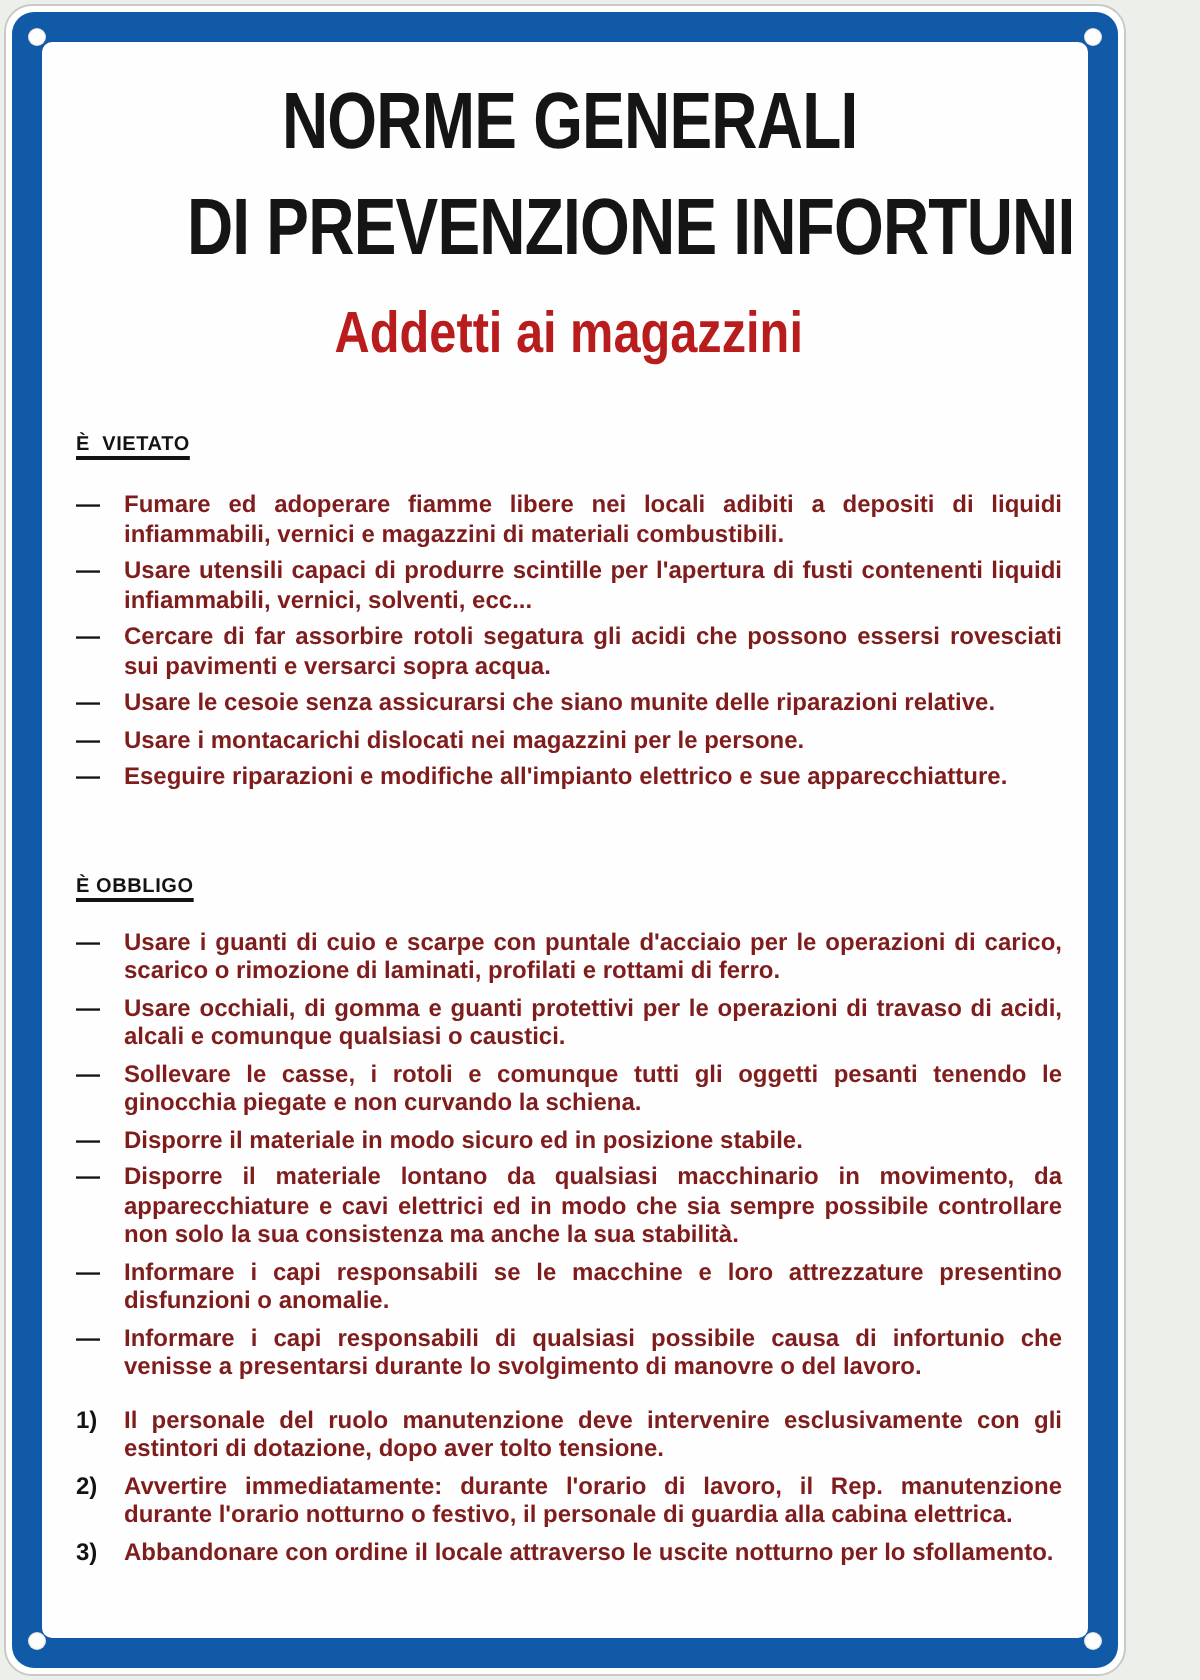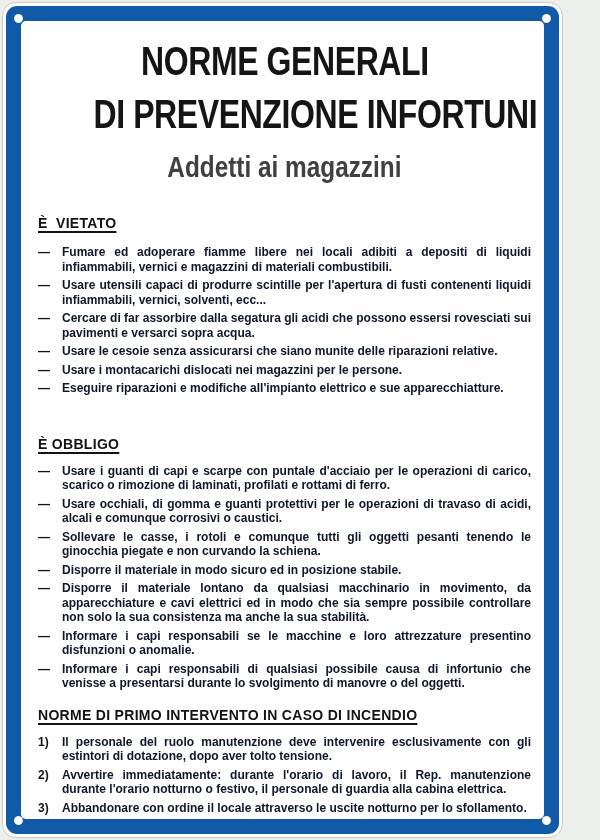--- a/index.html
+++ b/index.html
@@ -68,27 +68,27 @@
     transform: scaleX(0.80);
     transform-origin: 50% 50%;
     white-space: nowrap;
   }
   .subtitle {
     margin: 10px 0 0 0;
     text-align: center;
     font-size: 29px;
     font-weight: bold;
     line-height: 32px;
-    color: #404040;
+    color: #b91c1c;
   }
   .subtitle .condensed { transform: scaleX(0.84); }
 
   .section-heading {
     margin: 0;
-    font-size: 14px;
+    font-size: 10px;
     font-weight: bold;
     line-height: 16px;
     text-decoration: underline;
     text-underline-offset: 3px;
     text-decoration-thickness: 1.5px;
     letter-spacing: 0.3px;
     color: #131313;
   }
   .sh-vietato { margin-top: 32px; }
   .sh-obbligo { margin-top: 40px; }
@@ -107,21 +107,21 @@
     font-weight: bold;
     line-height: 14.5px;
     color: #131313;
   }
   .rule-text {
     flex: 1 1 auto;
     font-size: 12px;
     font-weight: bold;
     line-height: 14.5px;
     text-align: justify;
-    color: #0f172a;
+    color: #7f1d1d;
   }
 </style>
 </head>
 <body>
 
 <div class="sign">
   <div class="sign-plate"></div>
   <div class="blue-frame"></div>
   <div class="inner-panel"></div>
 
@@ -146,69 +146,68 @@
       <li class="rule-item">
         <span class="rule-marker">—</span>
         <span class="rule-text">Fumare ed adoperare fiamme libere nei locali adibiti a depositi di liquidi infiammabili, vernici e magazzini di materiali combustibili.</span>
       </li>
       <li class="rule-item">
         <span class="rule-marker">—</span>
         <span class="rule-text">Usare utensili capaci di produrre scintille per l'apertura di fusti contenenti liquidi infiammabili, vernici, solventi, ecc...</span>
       </li>
       <li class="rule-item">
         <span class="rule-marker">—</span>
-        <span class="rule-text">Cercare di far assorbire dalla segatura gli acidi che possono essersi rovesciati sui pavimenti e versarci sopra acqua.</span>
+        <span class="rule-text">Cercare di far assorbire rotoli segatura gli acidi che possono essersi rovesciati sui pavimenti e versarci sopra acqua.</span>
       </li>
       <li class="rule-item">
         <span class="rule-marker">—</span>
         <span class="rule-text">Usare le cesoie senza assicurarsi che siano munite delle riparazioni relative.</span>
       </li>
       <li class="rule-item">
         <span class="rule-marker">—</span>
         <span class="rule-text">Usare i montacarichi dislocati nei magazzini per le persone.</span>
       </li>
       <li class="rule-item">
         <span class="rule-marker">—</span>
         <span class="rule-text">Eseguire riparazioni e modifiche all'impianto elettrico e sue apparecchiatture.</span>
       </li>
     </ul>
 
     <h3 class="section-heading sh-obbligo">È OBBLIGO</h3>
     <ul class="rule-list tight">
       <li class="rule-item">
         <span class="rule-marker">—</span>
-        <span class="rule-text">Usare i guanti di capi e scarpe con puntale d'acciaio per le operazioni di carico, scarico o rimozione di laminati, profilati e rottami di ferro.</span>
-      </li>
-      <li class="rule-item">
-        <span class="rule-marker">—</span>
-        <span class="rule-text">Usare occhiali, di gomma e guanti protettivi per le operazioni di travaso di acidi, alcali e comunque corrosivi o caustici.</span>
+        <span class="rule-text">Usare i guanti di cuio e scarpe con puntale d'acciaio per le operazioni di carico, scarico o rimozione di laminati, profilati e rottami di ferro.</span>
+      </li>
+      <li class="rule-item">
+        <span class="rule-marker">—</span>
+        <span class="rule-text">Usare occhiali, di gomma e guanti protettivi per le operazioni di travaso di acidi, alcali e comunque qualsiasi o caustici.</span>
       </li>
       <li class="rule-item">
         <span class="rule-marker">—</span>
         <span class="rule-text">Sollevare le casse, i rotoli e comunque tutti gli oggetti pesanti tenendo le ginocchia piegate e non curvando la schiena.</span>
       </li>
       <li class="rule-item">
         <span class="rule-marker">—</span>
         <span class="rule-text">Disporre il materiale in modo sicuro ed in posizione stabile.</span>
       </li>
       <li class="rule-item">
         <span class="rule-marker">—</span>
         <span class="rule-text">Disporre il materiale lontano da qualsiasi macchinario in movimento, da apparecchiature e cavi elettrici ed in modo che sia sempre possibile controllare non solo la sua consistenza ma anche la sua stabilità.</span>
       </li>
       <li class="rule-item">
         <span class="rule-marker">—</span>
         <span class="rule-text">Informare i capi responsabili se le macchine e loro attrezzature presentino disfunzioni o anomalie.</span>
       </li>
       <li class="rule-item">
         <span class="rule-marker">—</span>
-        <span class="rule-text">Informare i capi responsabili di qualsiasi possibile causa di infortunio che venisse a presentarsi durante lo svolgimento di manovre o del oggetti.</span>
+        <span class="rule-text">Informare i capi responsabili di qualsiasi possibile causa di infortunio che venisse a presentarsi durante lo svolgimento di manovre o del lavoro.</span>
       </li>
     </ul>
 
-    <h3 class="section-heading sh-norme">NORME DI PRIMO INTERVENTO IN CASO DI INCENDIO</h3>
     <ol class="rule-list tight">
       <li class="rule-item">
         <span class="rule-marker">1)</span>
         <span class="rule-text">Il personale del ruolo manutenzione deve intervenire esclusivamente con gli estintori di dotazione, dopo aver tolto tensione.</span>
       </li>
       <li class="rule-item">
         <span class="rule-marker">2)</span>
         <span class="rule-text">Avvertire immediatamente: durante l'orario di lavoro, il Rep. manutenzione durante l'orario notturno o festivo, il personale di guardia alla cabina elettrica.</span>
       </li>
       <li class="rule-item">

